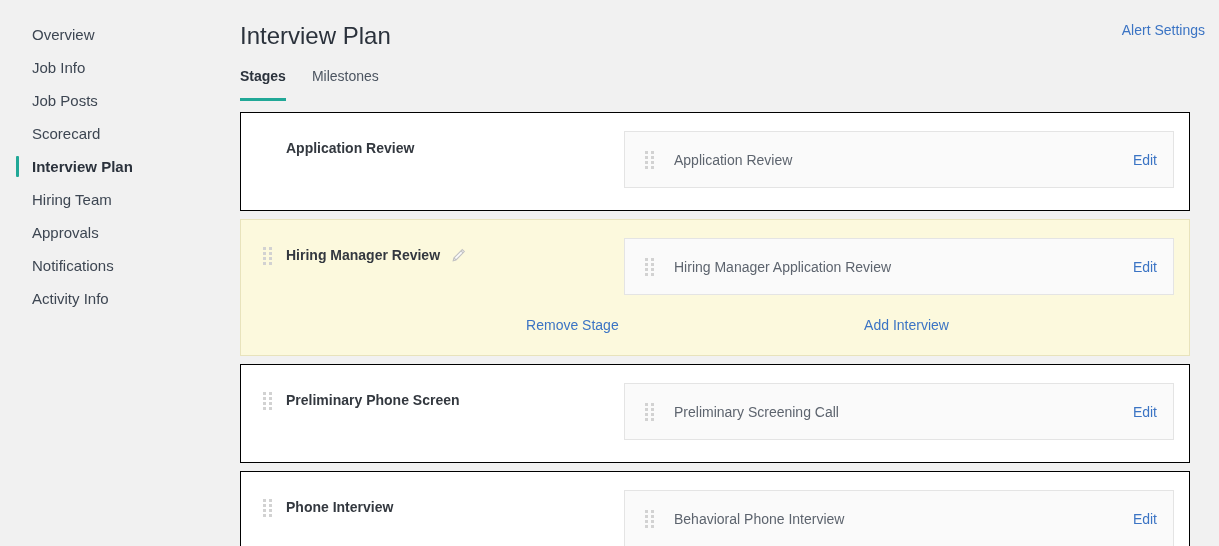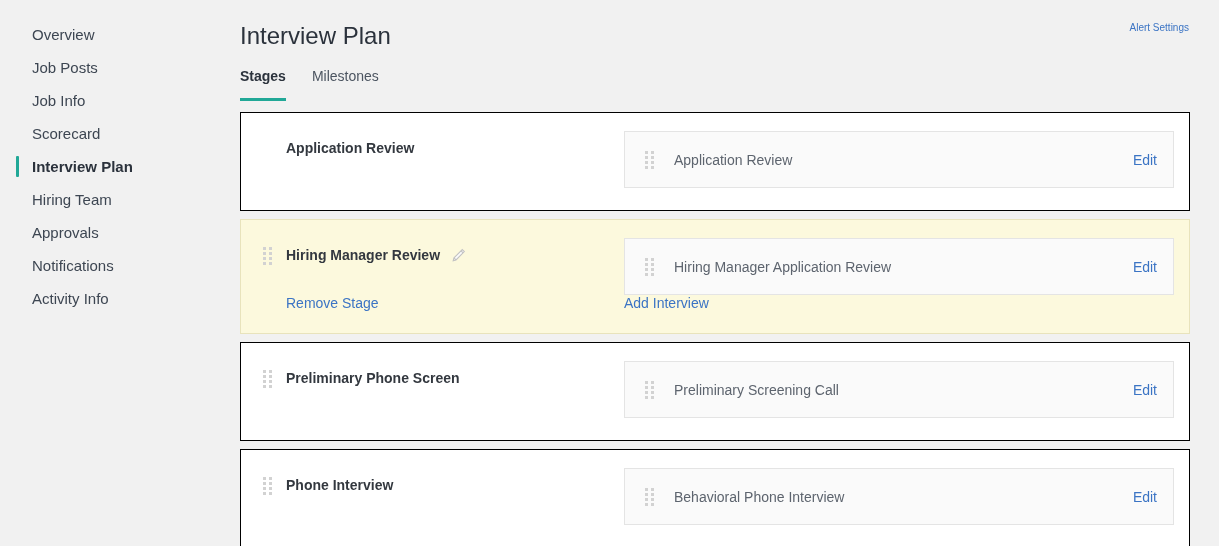--- a/index.html
+++ b/index.html
@@ -69,23 +69,23 @@
     position: absolute;
     left: 0px;
     top: 22px;
     font-size: 24px;
     color: #2b323c;
     font-weight: normal;
     margin: 0;
   }
   .alert-settings {
     position: absolute;
-    right: 30px;
+    right: 14px;
     top: 22px;
-    font-size: 10px;
+    font-size: 14px;
     color: #3b74c4;
     text-decoration: none;
     cursor: pointer;
   }
   .tabs {
     position: absolute;
     left: 0px;
     top: 68px;
     display: flex;
     align-items: flex-end;
@@ -196,20 +196,22 @@
   .iv-edit {
     font-size: 14px;
     color: #3b74c4;
     text-decoration: none;
     cursor: pointer;
     flex: 0 0 auto;
   }
 
   .stage-actions {
     display: flex;
+    margin-top: 22px;
+    justify-content: center;
   }
   .remove-stage {
     width: 383px;
     flex: 0 0 383px;
     padding-left: 45px;
     box-sizing: border-box;
     font-size: 14px;
     color: #3b74c4;
     cursor: pointer;
   }
@@ -234,22 +236,22 @@
     background: #d2d2d2;
   }
 </style>
 </head>
 <body>
 
 <div class="app">
 
   <nav class="sidebar" id="sidebar">
       <div class="nav-item"><span>Overview</span></div>
+      <div class="nav-item"><span>Job Info</span></div>
       <div class="nav-item"><span>Job Posts</span></div>
-      <div class="nav-item"><span>Job Info</span></div>
       <div class="nav-item"><span>Scorecard</span></div>
       <div class="nav-item active"><span class="active-bar"></span><span>Interview Plan</span></div>
       <div class="nav-item"><span>Hiring Team</span></div>
       <div class="nav-item"><span>Approvals</span></div>
       <div class="nav-item"><span>Notifications</span></div>
       <div class="nav-item"><span>Activity Info</span></div>
     </nav>
 
   <div class="main">
     <div class="page-head">

